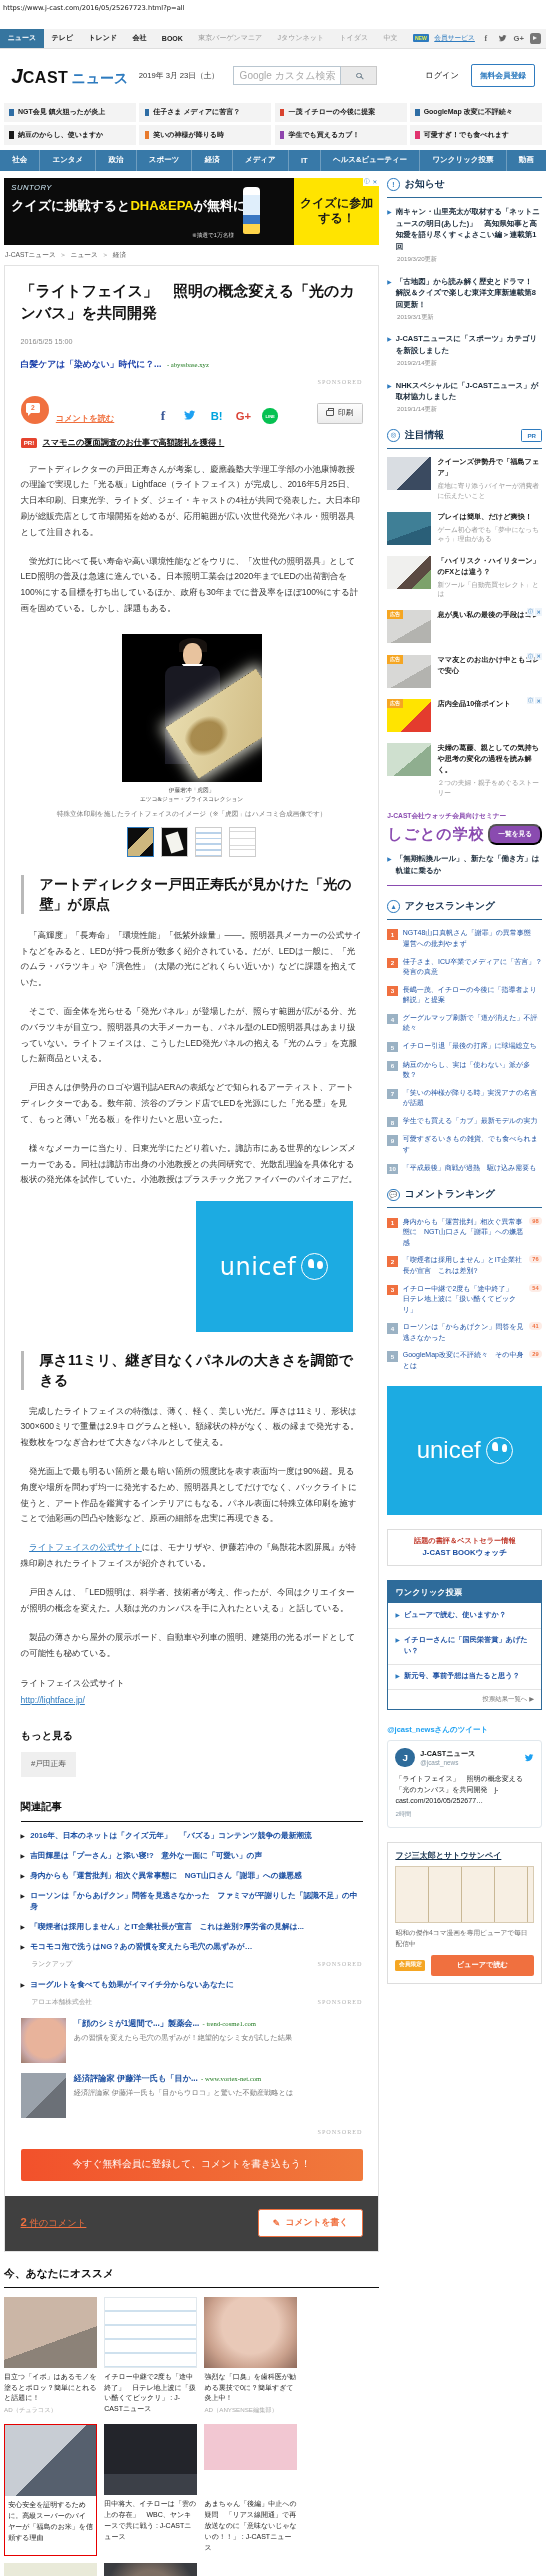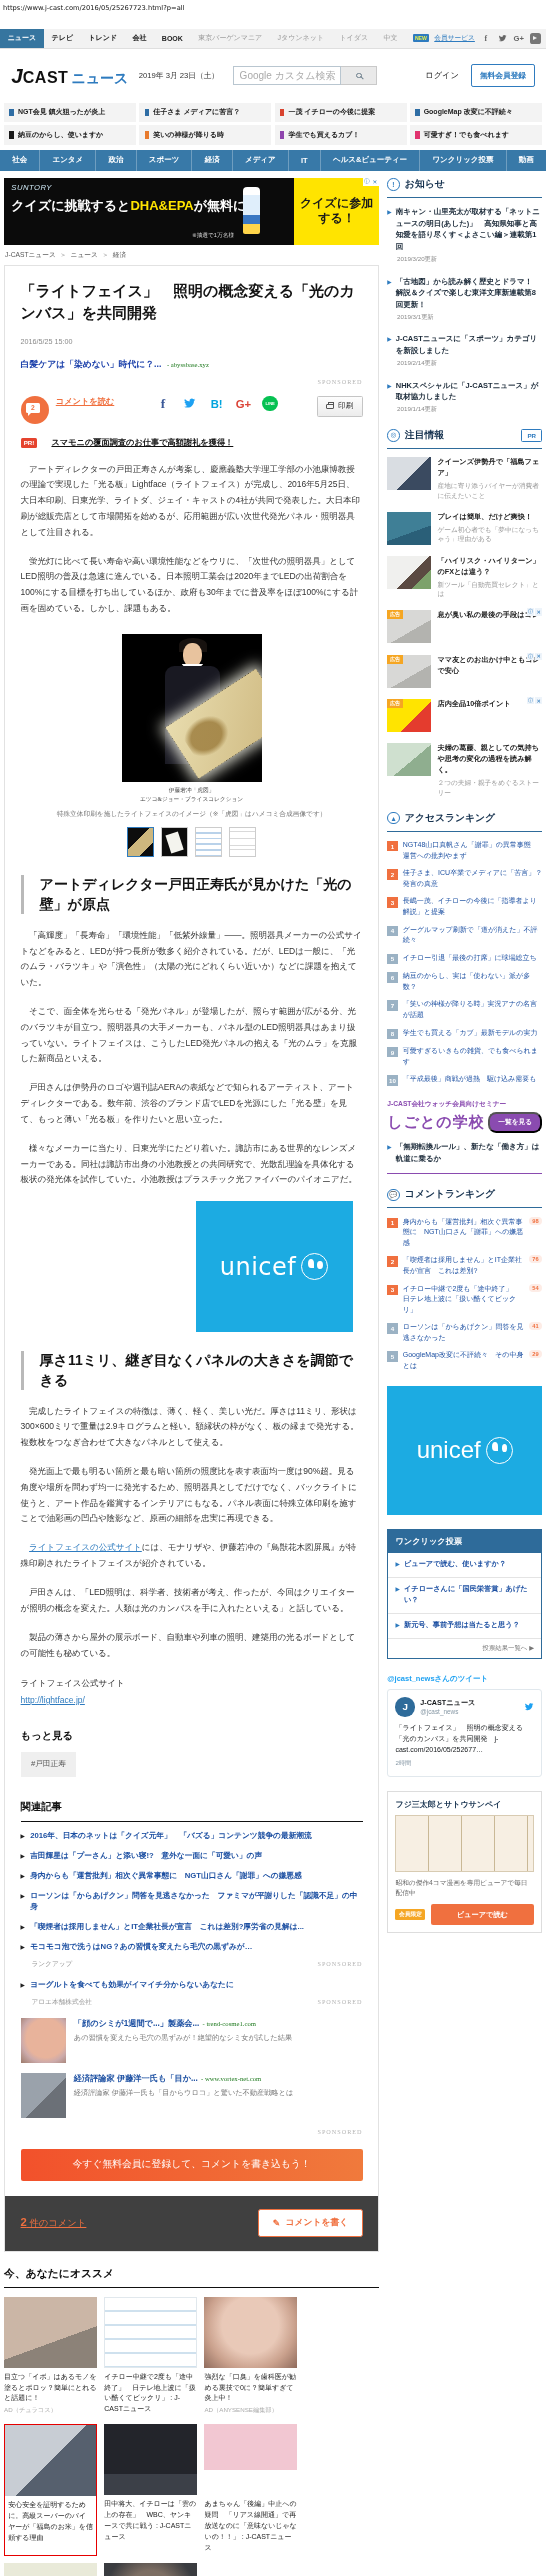--- a/index.html
+++ b/index.html
@@ -67,36 +67,36 @@
   .breadcrumb a { color:#555; }
   .breadcrumb .sep { margin:0 4.1px; color:#888; }
   
   .article { border:0.5px solid #e2e2e2; padding:13.4px 15.5px 0; background:#fff; }
   .article h1 { font-size:15px; line-height:1.5; color:#141414; margin:0 0 12.4px; }
   .adate { color:#8b8b8b; font-size:7.2px; margin-bottom:13.4px; }
   .sponrow { font-size:8.8px; }
   .sponrow .sl { color:#1a3faa; font-weight:bold; }
   .sponrow .sd { color:#1f7a1f; font-size:6.7px; font-family:"Liberation Serif",serif; margin-left:3.1px; }
   .sponlabel { text-align:right; color:#b5b5b5; font-size:6.2px; letter-spacing:1px; margin-top:6.2px; font-family:"Liberation Serif",serif; }
-  .commentrow { display:flex; align-items:flex-start; margin:11.3px 0 13.4px; }
+  .commentrow { display:flex; align-items:flex-end; margin:11.3px 0 13.4px; }
   .cbadge { width:28px; height:28px; border-radius:50%; background:#f0703f; position:relative; flex:none; }
   .cbadge .bub { position:absolute; left:5.7px; top:6.7px; width:13.4px; height:10.8px; background:#fff; border-radius:1.5px; color:#f0703f; font-size:6.7px; font-weight:bold; display:flex; align-items:center; justify-content:center; }
   .cbadge .bub::after { content:""; position:absolute; left:2.1px; bottom:-3.1px; border-left:3.6px solid #fff; border-bottom:3.6px solid transparent; }
   .cread { color:#f0703f; font-size:8.2px; font-weight:bold; text-decoration:underline; margin-left:7.2px; }
   .sharegrp { display:flex; gap:11.3px; margin-left:41px; align-items:center; }
   .sic { width:15.5px; height:15.5px; display:flex; align-items:center; justify-content:center; font-weight:bold; cursor:pointer; border-radius:2.1px; }
   .sic.fb { color:#3b5998; font-size:13.4px; font-family:"Liberation Serif",serif; }
   .sic.tw svg { fill:#1da1f2; }
   .sic.ht { color:#00a4de; font-size:11.3px; }
   .sic.gp { color:#db4437; font-size:11.3px; }
   .sic.ln { background:#06c152; color:#fff; border-radius:50%; font-size:4.1px; letter-spacing:0; }
   .printbtn { margin-left:auto; border:0.5px solid #c5c5c5; background:linear-gradient(#fdfdfd,#ececec); padding:4.6px 8.2px; font-size:7.7px; color:#333; border-radius:1.5px; display:flex; align-items:center; gap:4.1px; cursor:pointer; }
   .printic { width:8.2px; height:5.7px; border:1px solid #555; border-radius:1px; position:relative; }
   .printic::before { content:""; position:absolute; left:1px; top:-3.1px; width:4.1px; height:2.1px; border:1px solid #555; border-bottom:none; }
-  .prrow { display:flex; align-items:center; gap:14px; margin:3.1px 0 5.2px;text-align:right; }
+  .prrow { display:flex; align-items:center; gap:5px; margin:3.1px 0 5.2px;text-align:right; }
   .prbadge { background:#e5432e; color:#fff; font-weight:bold; font-size:6.2px; padding:1.5px 3.1px; border-radius:1.5px; flex:none; }
   .prlink { color:#111; font-weight:bold; font-size:8.2px; text-decoration:underline; }
   .article p.body { font-size:8.5px; line-height:1.85; margin:13.4px 0; color:#333; }
   .extlink { color:#2e7bbf; text-decoration:underline; }
   
   .fig { text-align:center; margin:17.5px 0 15.5px; }
   .figimg { width:140px; height:148px; background:#000; margin:0 auto; position:relative; overflow:hidden; }
   .head { position:absolute; left:61px; top:9.3px; width:19.6px; height:24px; background:#e8c39e; border-radius:46%; }
   .hair { position:absolute; left:57px; top:4.1px; width:28px; height:13.4px; background:#17120f; border-radius:50% 50% 0 0; }
   .collar { position:absolute; left:60px; top:30px; width:21.6px; height:11.3px; background:#fff; clip-path:polygon(0 0,100% 0,50% 100%); }
@@ -205,21 +205,21 @@
   .twfollow { color:#1da1f2; font-size:7.5px; font-weight:bold; margin-bottom:5.2px; display:block; }
   .tweetcard { border:0.5px solid #e1e8ed; border-radius:3.1px; padding:7.2px; }
   .tweethead { display:flex; align-items:center; gap:5.2px; }
   .tavatar { width:19.6px; height:19.6px; border-radius:50%; background:#2e6b9a; color:#fff; font-weight:bold; font-size:9.8px; display:flex; align-items:center; justify-content:center; }
   .tname { font-weight:bold; font-size:7.2px; color:#14171a; }
   .thandle { color:#8899a6; font-size:6.4px; }
   .tweethead svg { margin-left:auto; fill:#1da1f2; }
   .tweettext { font-size:7px; color:#14171a; line-height:1.6; margin-top:5.2px; }
   .tweettime { color:#8899a6; font-size:6.2px; margin-top:4.1px; }
   .fujibox { border:0.5px solid #ddd; margin-top:14.4px; padding:7.2px; }
-  .fujititle { font-weight:bold; font-size:8px; color:#16324f; }
+  .fujititle { font-weight:bold; font-size:8px; color:#16324f;text-decoration:underline; }
   .comic { height:57px; margin-top:5.2px; background:#f7efe3 repeating-linear-gradient(90deg,transparent 0 32px,#c9b896 32px 33px); border:0.5px solid #d8cbb2; }
   .fujidesc { font-size:6.7px; color:#666; margin-top:5.2px; line-height:1.5; }
   .fujirow { display:flex; align-items:center; gap:5.2px; margin-top:6.2px; }
   .fujibadge { background:#f5a623; color:#fff; font-size:5.7px; font-weight:bold; padding:1.5px 3.6px; border-radius:1.5px; }
   .fujibtn { flex:1; background:#f0703f; color:#fff; font-weight:bold; font-size:7.2px; text-align:center; padding:5.7px 0; border-radius:2.1px; cursor:pointer; }
 </style>
 </head>
 <body>
 
 <div class="urlline">https://www.j-cast.com/2016/05/25267723.html?p=all</div>
@@ -636,81 +636,81 @@
         </div>
       <div class="fitem">
           <div class="fthumb ft7"></div>
           <div class="fbody">
             <div class="ftt">夫婦の葛藤、親としての気持ちや思考の変化の過程を読み解く。</div>
             <div class="fts">２つの夫婦・親子をめぐるストーリー</div>
           </div>
         </div>
     </div>
 
-    <div class="sbox">
-      <div class="shead">
-          <span class="shic">▲</span>
-          <span>アクセスランキング</span>
-        </div>
-      <div class="rankitem">
-          <span class="rnum top">1</span>
-          <a>NGT48山口真帆さん「謝罪」の異常事態　運営への批判やまず</a>
-        </div>
-      <div class="rankitem">
-          <span class="rnum top">2</span>
-          <a>佳子さま、ICU卒業でメディアに「苦言」？発言の真意</a>
-        </div>
-      <div class="rankitem">
-          <span class="rnum top">3</span>
-          <a>長嶋一茂、イチローの今後に「指導者より解説」と提案</a>
-        </div>
-      <div class="rankitem">
-          <span class="rnum low">4</span>
-          <a>グーグルマップ刷新で「道が消えた」不評続々</a>
-        </div>
-      <div class="rankitem">
-          <span class="rnum low">5</span>
-          <a>イチロー引退「最後の打席」に球場総立ち</a>
-        </div>
-      <div class="rankitem">
-          <span class="rnum low">6</span>
-          <a>納豆のからし、実は「使わない」派が多数？</a>
-        </div>
-      <div class="rankitem">
-          <span class="rnum low">7</span>
-          <a>「笑いの神様が降りる時」実況アナの名言が話題</a>
-        </div>
-      <div class="rankitem">
-          <span class="rnum low">8</span>
-          <a>学生でも買える「カブ」最新モデルの実力</a>
-        </div>
-      <div class="rankitem">
-          <span class="rnum low">9</span>
-          <a>可愛すぎるいきもの雑貨、でも食べられます</a>
-        </div>
-      <div class="rankitem">
-          <span class="rnum low">10</span>
-          <a>「平成最後」商戦が過熱　駆け込み需要も</a>
-        </div>
-    </div>
-
     <div class="sbox seminar">
       <div class="semkick">J-CAST会社ウォッチ会員向けセミナー</div>
       <div class="semrow">
         <span class="semlogo">しごとの学校</span>
         <button class="sembtn">一覧を見る</button>
       </div>
       <div class="semitem">
           <span class="tri" style="color:#2e7bbf;font-size:5.7px;">▶</span>
           <a>「無期転換ルール」、新たな「働き方」は軌道に乗るか</a>
         </div>
     </div>
 
     <div class="sbox">
       <div class="shead">
+          <span class="shic">▲</span>
+          <span>アクセスランキング</span>
+        </div>
+      <div class="rankitem">
+          <span class="rnum top">1</span>
+          <a>NGT48山口真帆さん「謝罪」の異常事態　運営への批判やまず</a>
+        </div>
+      <div class="rankitem">
+          <span class="rnum top">2</span>
+          <a>佳子さま、ICU卒業でメディアに「苦言」？発言の真意</a>
+        </div>
+      <div class="rankitem">
+          <span class="rnum top">3</span>
+          <a>長嶋一茂、イチローの今後に「指導者より解説」と提案</a>
+        </div>
+      <div class="rankitem">
+          <span class="rnum low">4</span>
+          <a>グーグルマップ刷新で「道が消えた」不評続々</a>
+        </div>
+      <div class="rankitem">
+          <span class="rnum low">5</span>
+          <a>イチロー引退「最後の打席」に球場総立ち</a>
+        </div>
+      <div class="rankitem">
+          <span class="rnum low">6</span>
+          <a>納豆のからし、実は「使わない」派が多数？</a>
+        </div>
+      <div class="rankitem">
+          <span class="rnum low">7</span>
+          <a>「笑いの神様が降りる時」実況アナの名言が話題</a>
+        </div>
+      <div class="rankitem">
+          <span class="rnum low">8</span>
+          <a>学生でも買える「カブ」最新モデルの実力</a>
+        </div>
+      <div class="rankitem">
+          <span class="rnum low">9</span>
+          <a>可愛すぎるいきもの雑貨、でも食べられます</a>
+        </div>
+      <div class="rankitem">
+          <span class="rnum low">10</span>
+          <a>「平成最後」商戦が過熱　駆け込み需要も</a>
+        </div>
+    </div>
+
+    <div class="sbox">
+      <div class="shead">
           <span class="shic">💬</span>
           <span>コメントランキング</span>
         </div>
       <div class="rankitem">
           <span class="rnum top">1</span>
           <a>身内からも「運営批判」相次ぐ異常事態に　NGT山口さん「謝罪」への嫌悪感</a>
           <span class="ccount">98</span>
         </div>
       <div class="rankitem">
           <span class="rnum top">2</span>
@@ -732,20 +732,24 @@
           <a>GoogleMap改変に不評続々　その中身とは</a>
           <span class="ccount">29</span>
         </div>
     </div>
 
     <div class="sideunicef">
       <span class="ulogo" style="color:#fff;font-size:24px;">unicef</span>
       <span class="uemblem"></span>
     </div>
 
+    <div class="sban">
+      <div class="l1">話題の書評＆ベストセラー情報</div>
+      <div class="l2">J-CAST BOOKウォッチ</div>
+    </div>
 
     <div class="votebox">
       <div class="votehead">ワンクリック投票</div>
       <div class="voteitem">
           <span class="tri" style="color:#2e7bbf;font-size:5.7px;">▶</span>
           <a>ビューアで読む、使いますか？</a>
         </div>
       <div class="voteitem">
           <span class="tri" style="color:#2e7bbf;font-size:5.7px;">▶</span>
           <a>イチローさんに「国民栄誉賞」あげたい？</a>

